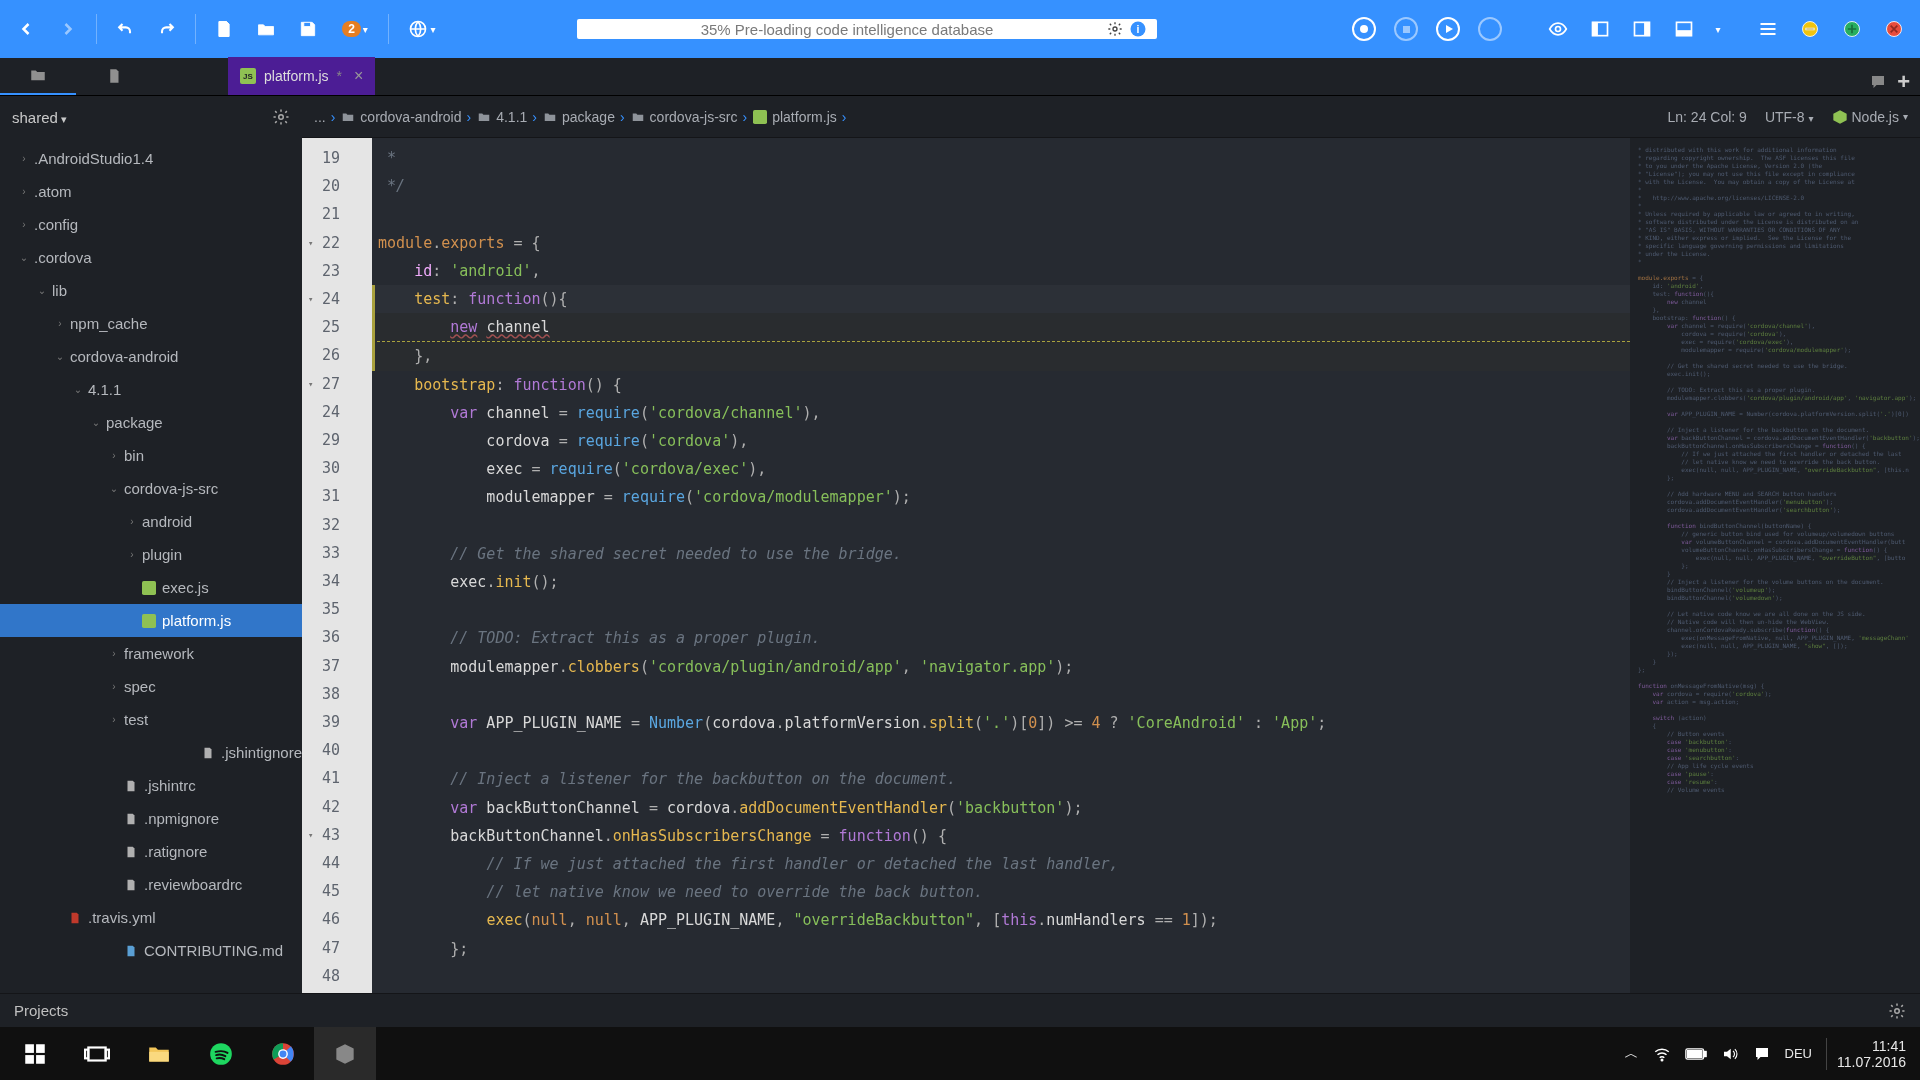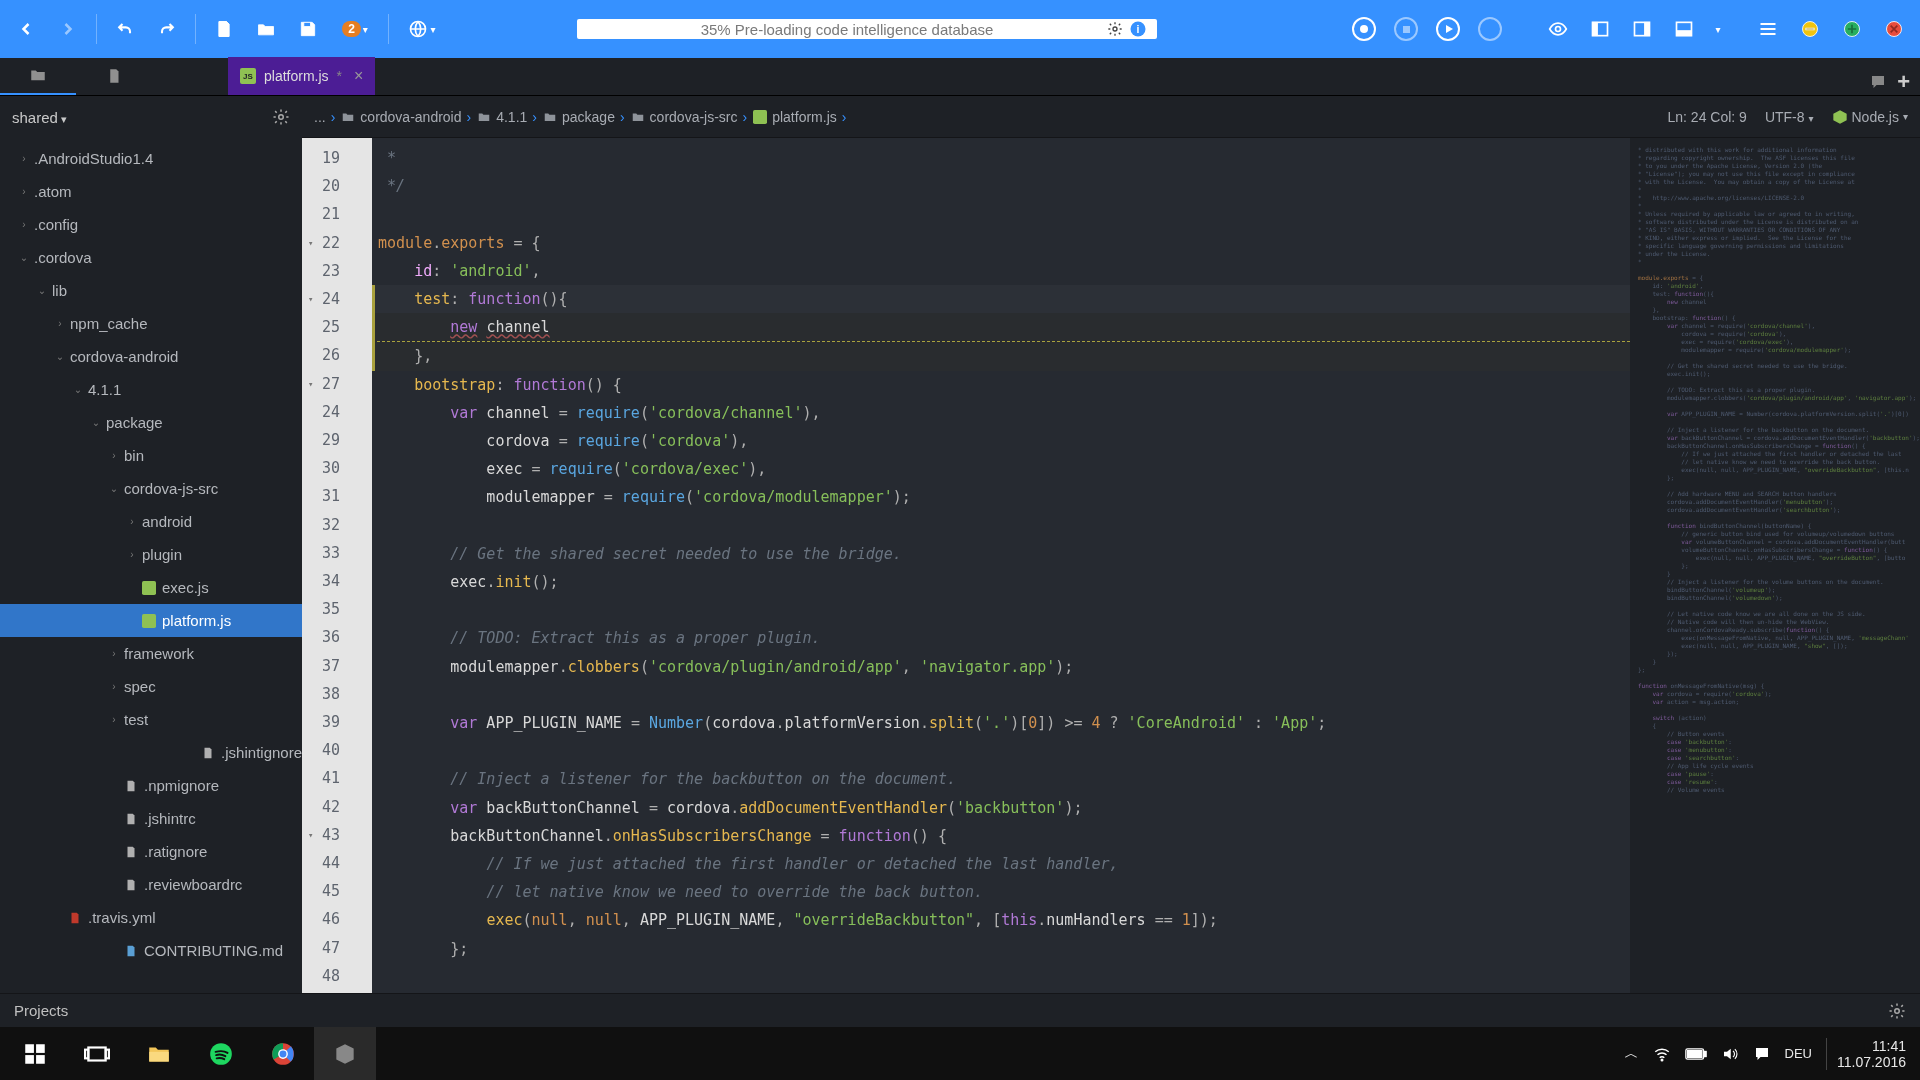--- a/index.html
+++ b/index.html
@@ -329,28 +329,28 @@
           <svg viewBox="0 0 24 24">
             <path d="M6 3h9l3 3v15H6z" fill="#b0b0b0"></path>
           </svg>
           <span>.jshintignore</span>
         </div>
         <div class="tree-item" style="padding-left: 108px;">
           <span class="exp"></span>
           <svg viewBox="0 0 24 24">
             <path d="M6 3h9l3 3v15H6z" fill="#b0b0b0"></path>
           </svg>
+          <span>.jshintrc</span>
+        </div>
+        <div class="tree-item" style="padding-left: 108px;">
+          <span class="exp"></span>
+          <svg viewBox="0 0 24 24">
+            <path d="M6 3h9l3 3v15H6z" fill="#b0b0b0"></path>
+          </svg>
           <span>.npmignore</span>
-        </div>
-        <div class="tree-item" style="padding-left: 108px;">
-          <span class="exp"></span>
-          <svg viewBox="0 0 24 24">
-            <path d="M6 3h9l3 3v15H6z" fill="#b0b0b0"></path>
-          </svg>
-          <span>.jshintrc</span>
         </div>
         <div class="tree-item" style="padding-left: 108px;">
           <span class="exp"></span>
           <svg viewBox="0 0 24 24">
             <path d="M6 3h9l3 3v15H6z" fill="#b0b0b0"></path>
           </svg>
           <span>.ratignore</span>
         </div>
         <div class="tree-item" style="padding-left: 108px;">
           <span class="exp"></span>

